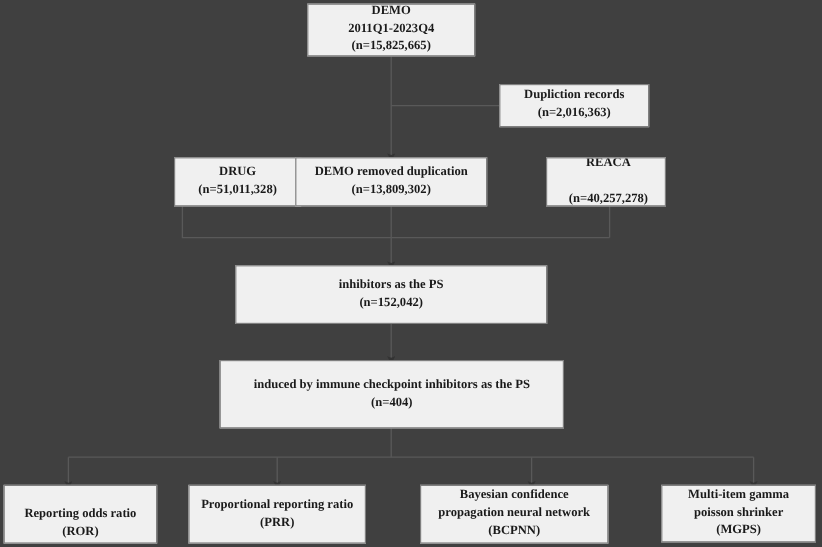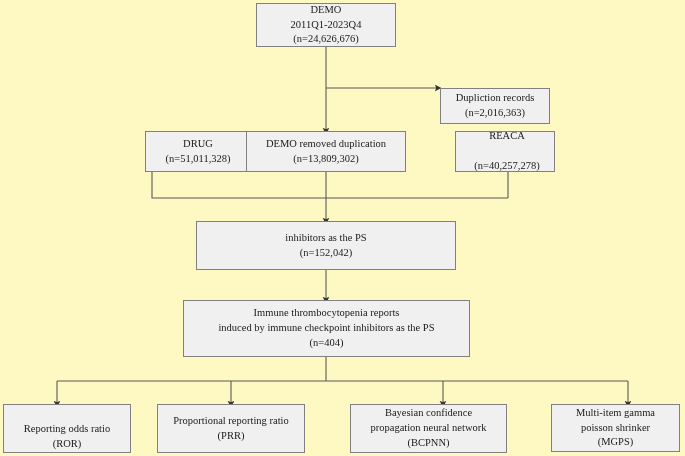--- a/index.html
+++ b/index.html
@@ -4,23 +4,24 @@
 <style>
   html, body {
     margin: 0;
     padding: 0;
     background: #ffffff;
   }
   #flowchart {
     position: relative;
     width: 685px;
     height: 456px;
-    background: #fef9c3;
+    background: #404040;
     font-family: "Liberation Serif", "DejaVu Serif", serif;
     overflow: hidden;
+    font-weight: bold;
   }
   #connectors {
     position: absolute;
     left: 0;
     top: 0;
     width: 685px;
     height: 456px;
   }
   .node {
     position: absolute;
@@ -79,24 +80,24 @@
       <path d="M57,381 L57,404" marker-end="url(#arrowhead)"></path>
       <path d="M231,381 L231,404" marker-end="url(#arrowhead)"></path>
       <path d="M443,381 L443,404" marker-end="url(#arrowhead)"></path>
       <path d="M628,381 L628,404" marker-end="url(#arrowhead)"></path>
     </g>
   </svg>
 
   <div class="node" style="left:256px; top:3px; width:140px; height:44px;">
     <span class="ln">DEMO</span>
     <span class="ln">2011Q1-2023Q4</span>
-    <span class="ln">(n=24,626,676)</span>
+    <span class="ln">(n=15,825,665)</span>
   </div>
 
-  <div class="node" style="left:440px; top:70px; width:110px; height:36px;margin-top:18px;">
+  <div class="node" style="left:416px; top:70px; width:125px; height:36px;">
     <span class="ln">Dupliction records</span>
     <span class="ln">(n=2,016,363)</span>
   </div>
 
   <div class="node" style="left:99px; top:131px; width:106px; height:41px;margin-left:46px;">
     <span class="ln">DRUG</span>
     <span class="ln">(n=51,011,328)</span>
   </div>
 
   <div class="node" style="left:246px; top:131px; width:160px; height:41px;">
@@ -108,21 +109,20 @@
     <span class="ln">REACA</span>
     <span class="ln">(n=40,257,278)</span>
   </div>
 
   <div class="node" style="left:196px; top:221px; width:260px; height:49px;">
     <span class="ln">inhibitors as the PS</span>
     <span class="ln">(n=152,042)</span>
   </div>
 
   <div class="node" style="left:183px; top:300px; width:287px; height:57px;">
-    <span class="ln">Immune thrombocytopenia reports</span>
     <span class="ln">induced by immune checkpoint inhibitors as the PS</span>
     <span class="ln">(n=404)</span>
   </div>
 
   <div class="node" style="left:3px; top:404px; width:128px; height:49px;justify-content:flex-end;">
     <span class="ln">Reporting odds ratio</span>
     <span class="ln">(ROR)</span>
   </div>
 
   <div class="node" style="left:157px; top:404px; width:148px; height:49px;">

